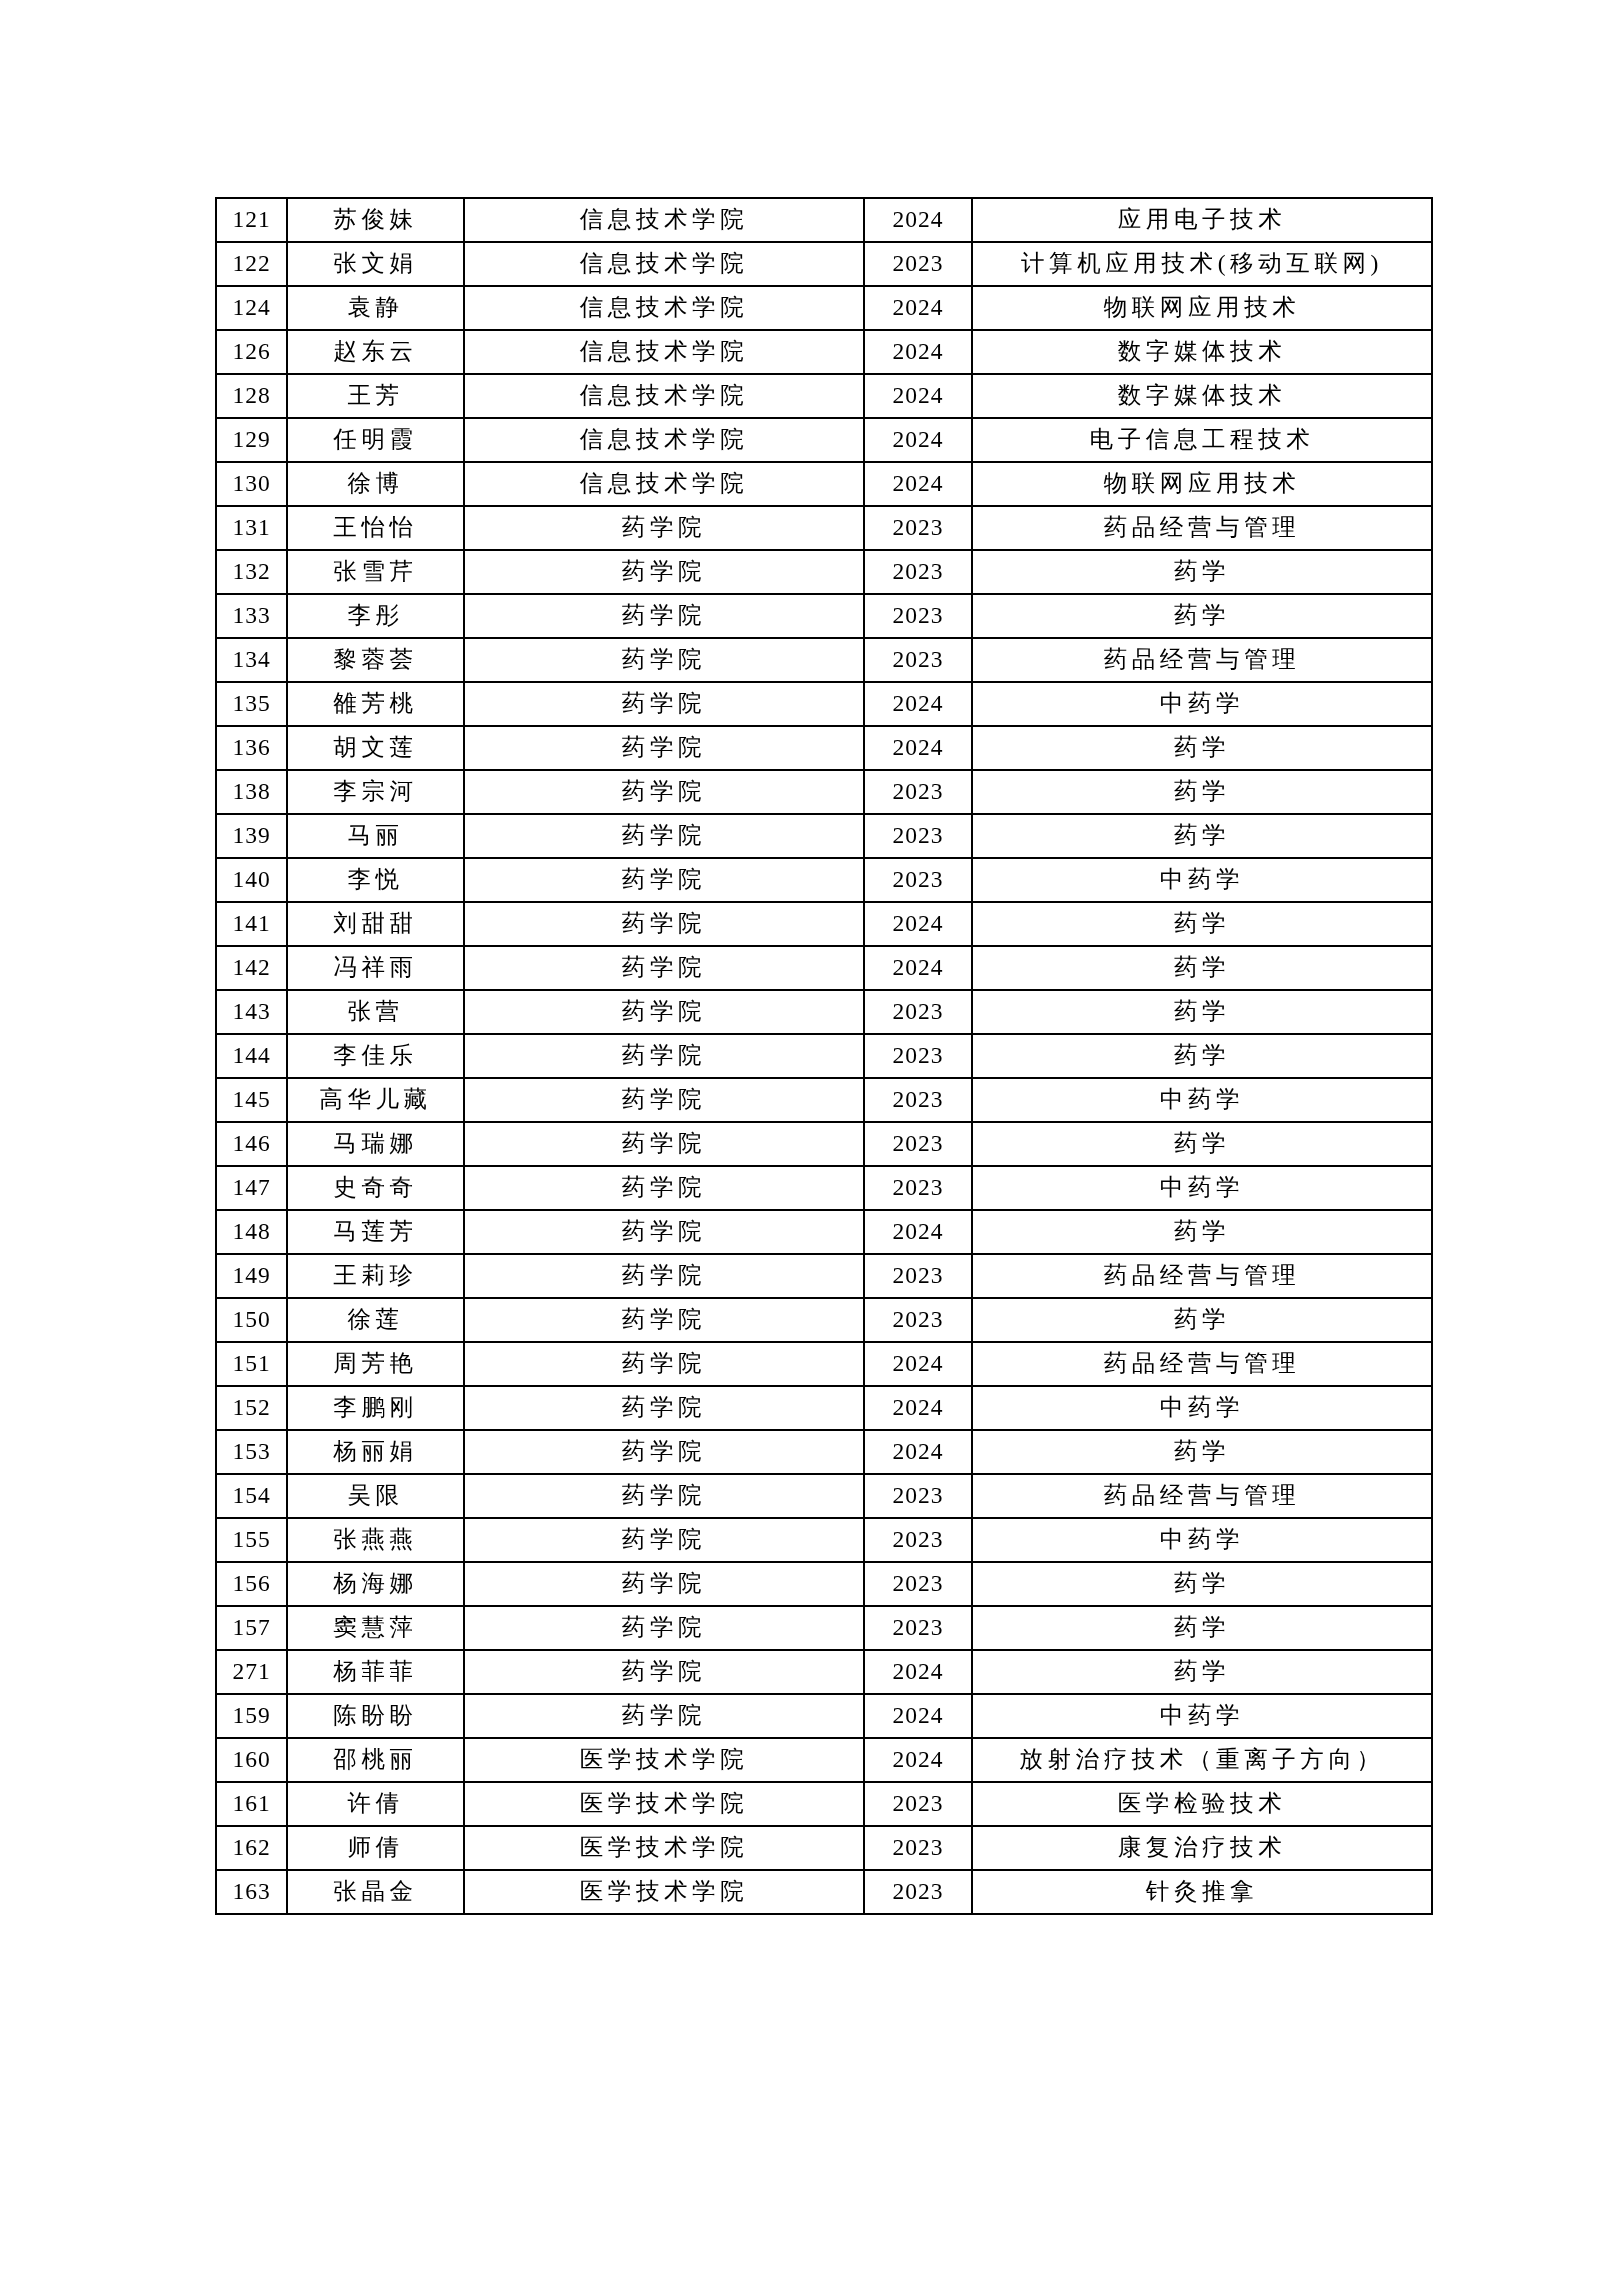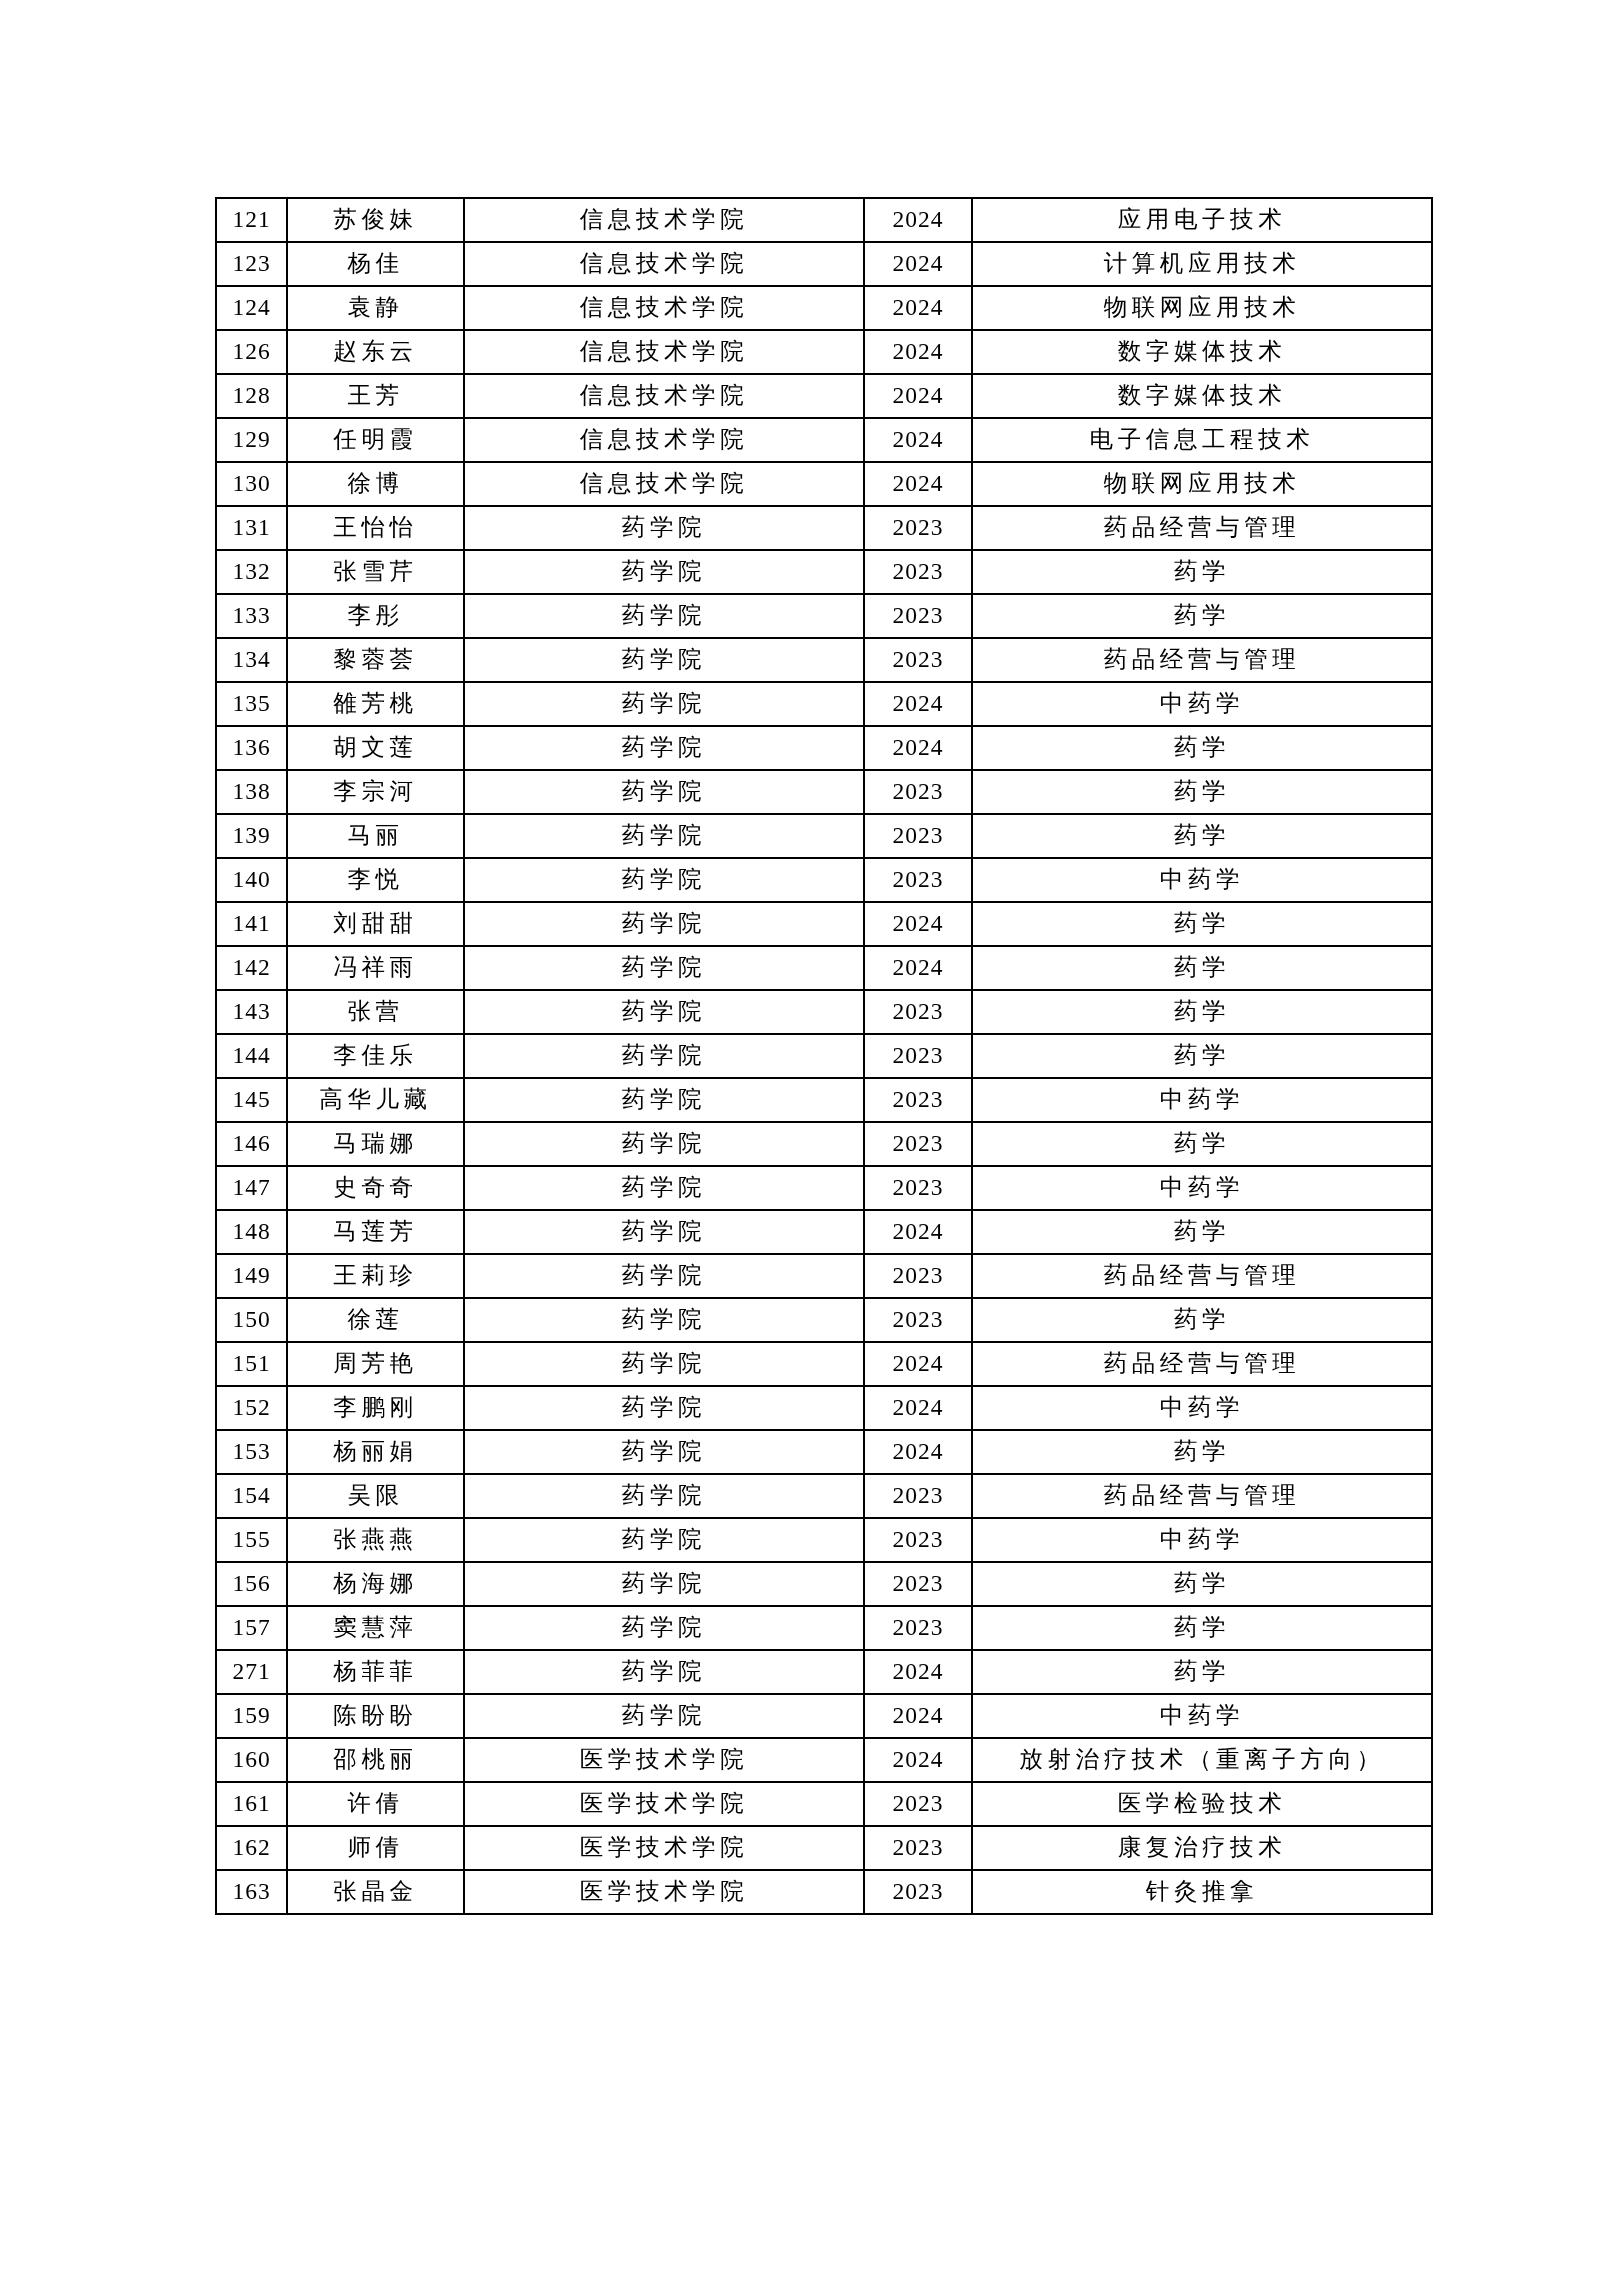--- a/index.html
+++ b/index.html
@@ -61,25 +61,25 @@
     </colgroup>
     <tbody>
         <tr>
           <td class="num">121</td>
           <td class="zh">苏俊妹</td>
           <td class="zh">信息技术学院</td>
           <td class="num">2024</td>
           <td class="zh">应用电子技术</td>
         </tr>
         <tr>
-          <td class="num">123</td>
-          <td class="zh">杨佳</td>
-          <td class="zh">信息技术学院</td>
-          <td class="num">2024</td>
-          <td class="zh">计算机应用技术</td>
+          <td class="num">122</td>
+          <td class="zh">张文娟</td>
+          <td class="zh">信息技术学院</td>
+          <td class="num">2023</td>
+          <td class="zh">计算机应用技术(移动互联网)</td>
         </tr>
         <tr>
           <td class="num">124</td>
           <td class="zh">袁静</td>
           <td class="zh">信息技术学院</td>
           <td class="num">2024</td>
           <td class="zh">物联网应用技术</td>
         </tr>
         <tr>
           <td class="num">126</td>

